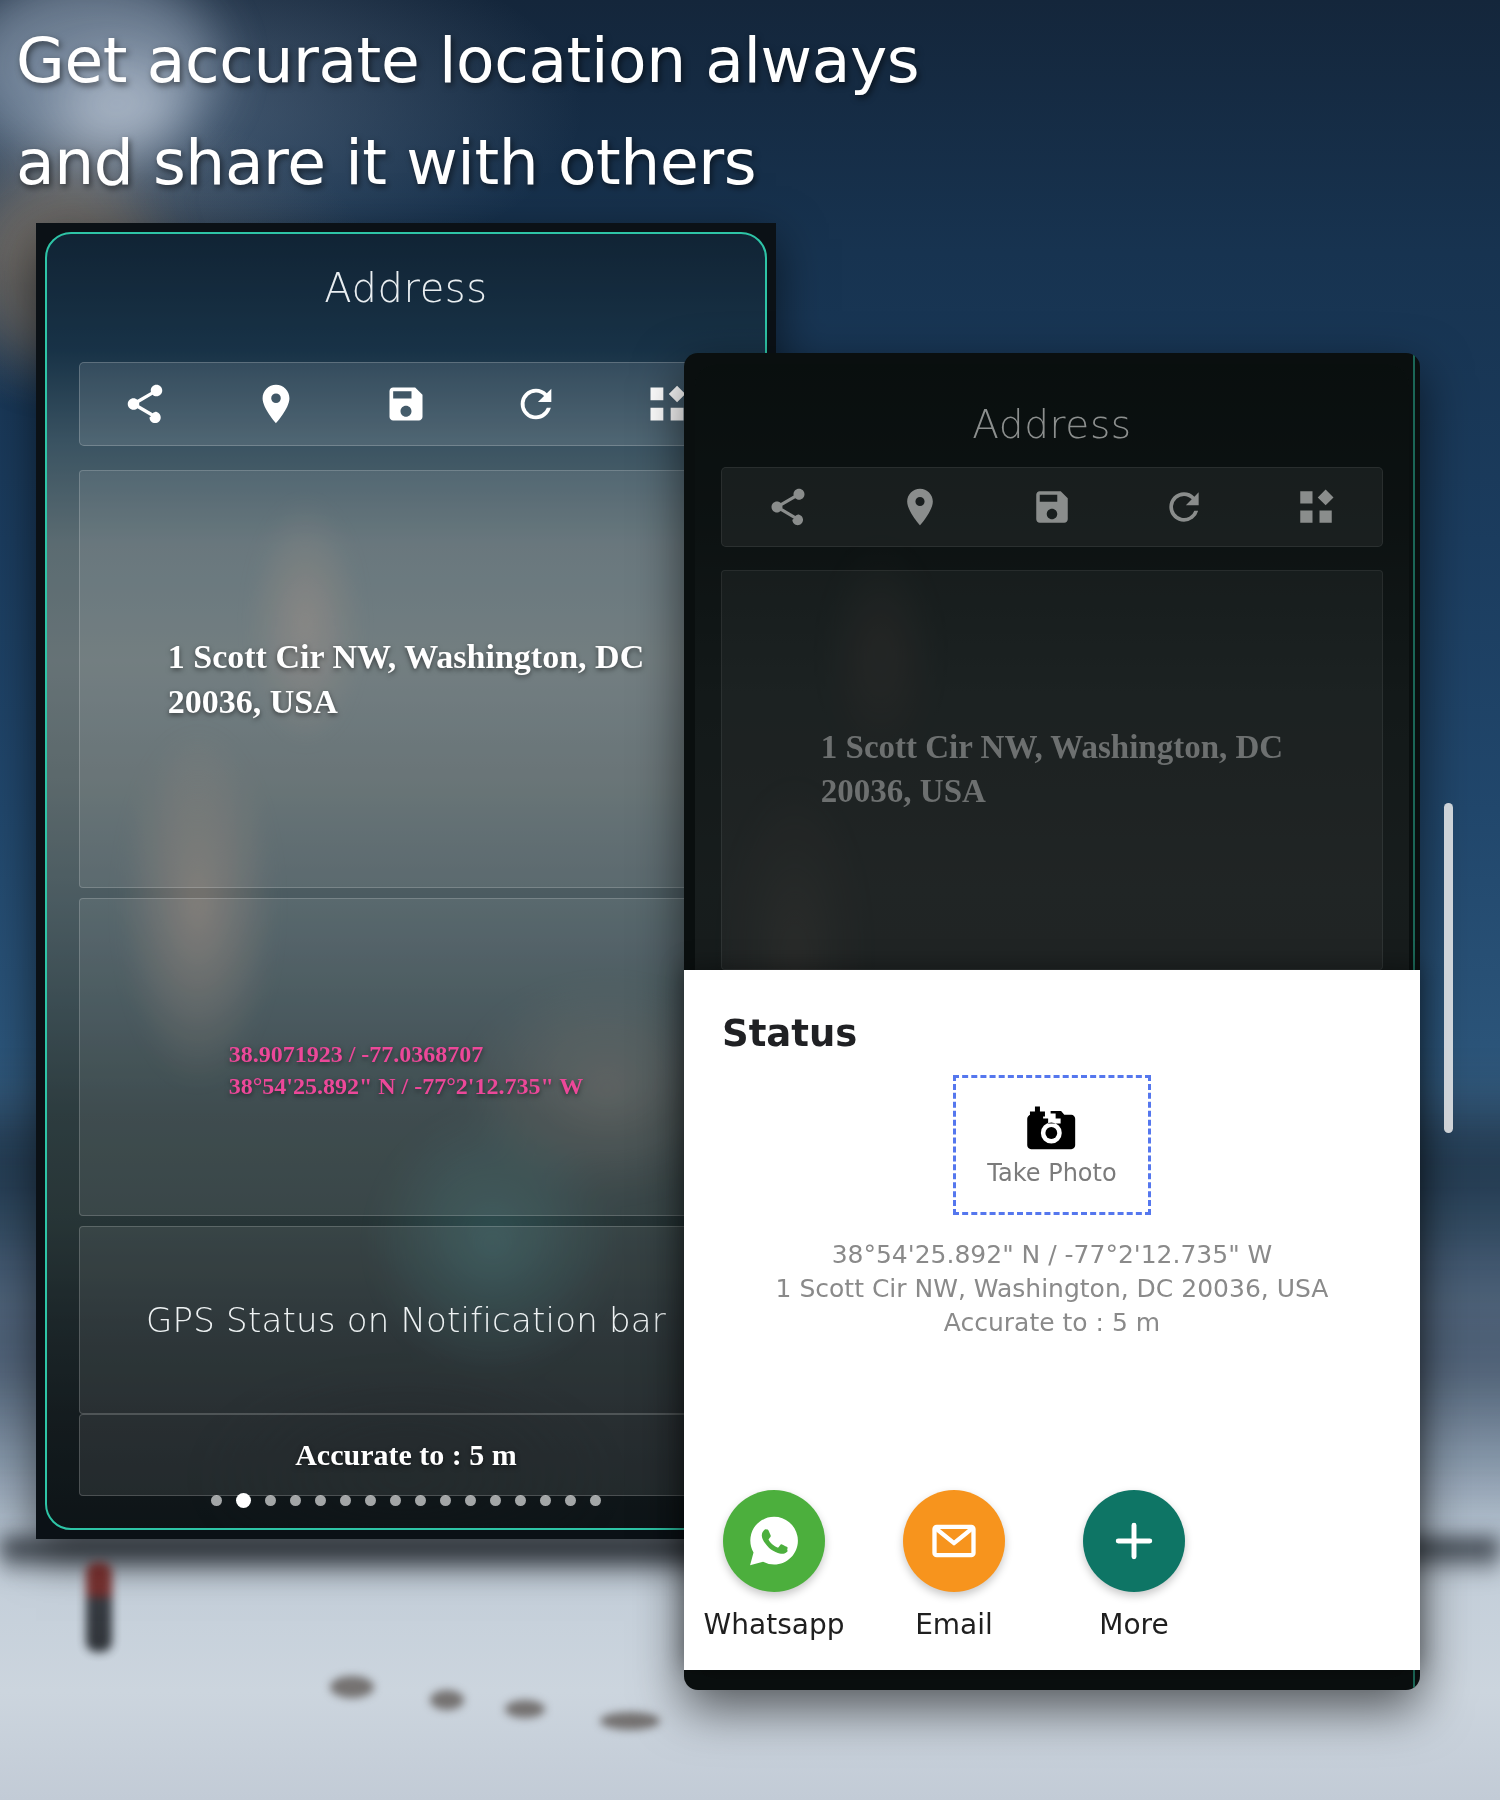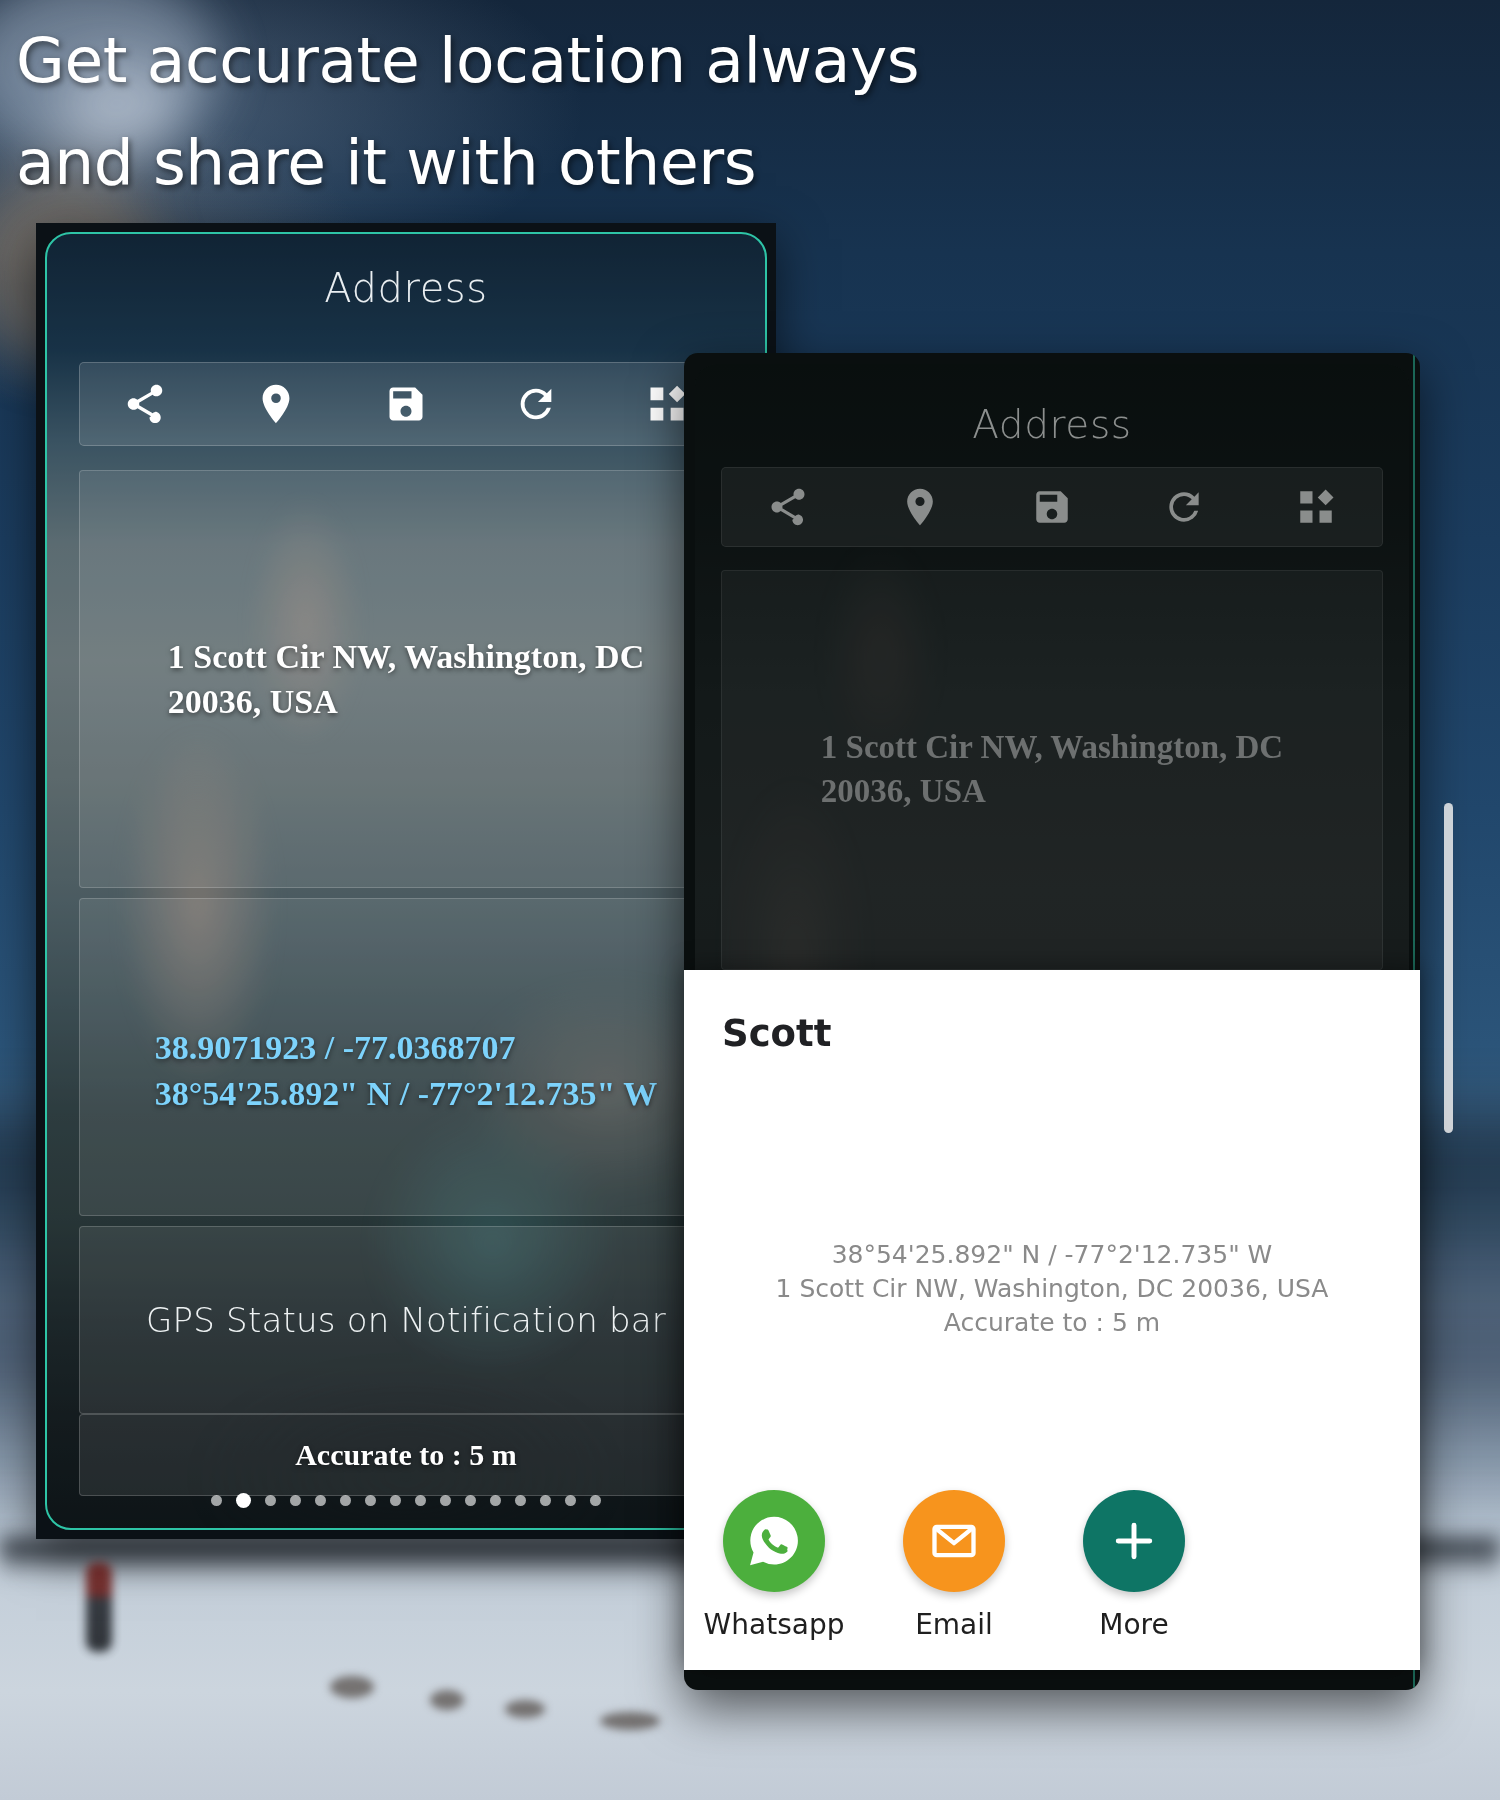--- a/index.html
+++ b/index.html
@@ -291,23 +291,23 @@
     font-size: 34px;
     line-height: 1.33;
     padding: 0 18px;
   }
   #phone-left .addr-text { color: #ffffff; text-shadow: 0 2px 5px rgba(0,0,0,0.5); }
   #phone-right .addr-text { color: #6d7070; font-size: 33px; }
 
   .coord-text {
     font-family: "Liberation Serif", serif;
     font-weight: 700;
-    font-size: 34px;
+    font-size: 24px;
     line-height: 1.33;
-    color: #7dd3fc;
+    color: #ec4899;
     text-shadow: 0 2px 5px rgba(0,0,0,0.5);
     padding: 0 10px;
     margin-top: 27px;
   }
   .gps-text {
     font-family: "DejaVu Sans", sans-serif;
     font-weight: 300;
     font-size: 34px;
     color: #eef2f3;
     letter-spacing: 0.2px;
@@ -588,22 +588,32 @@
           <div>20036, USA</div>
         </div>
       </div>
     </div>
     <div class="right-edge-line"></div>
   </div>
 
   <div class="right-outer-scroll"></div>
 
   <div class="share-sheet">
-    <div class="share-title">Scott</div>
-
+    <div class="share-title">Status</div>
+
+    <div class="take-photo-box">
+      <span>
+        <svg width="56" height="50" viewBox="0 0 24 22">
+          <path d="M4.5 1.5h2.2V3.7H8.9v2.2H6.7v2.2H4.5V5.9H2.3V3.7h2.2V1.5z"></path>
+          <path d="M20.5 5.2h-3.1l-1.4-1.7h-4.6v1.1h2.2v2.2h2.2v2.2h-5.5V6.8H8.1V5.2H2.8c-.9 0-1.7.8-1.7 1.7v11.7c0 .9.8 1.7 1.7 1.7h17.7c.9 0 1.7-.8 1.7-1.7V6.9c0-.9-.8-1.7-1.7-1.7zm-8.8 12.6a4.6 4.6 0 1 1 0-9.2 4.6 4.6 0 0 1 0 9.2z"></path>
+          <circle cx="11.7" cy="13.2" r="2.6"></circle>
+        </svg>
+      </span>
+      <span class="take-photo-label">Take Photo</span>
+    </div>
 
     <div class="share-info">
       <div>38°54'25.892" N / -77°2'12.735" W</div>
       <div>1 Scott Cir NW, Washington, DC 20036, USA</div>
       <div>Accurate to : 5 m</div>
     </div>
 
 
     <div class="share-actions" id="share-actions">
         <div class="action">

